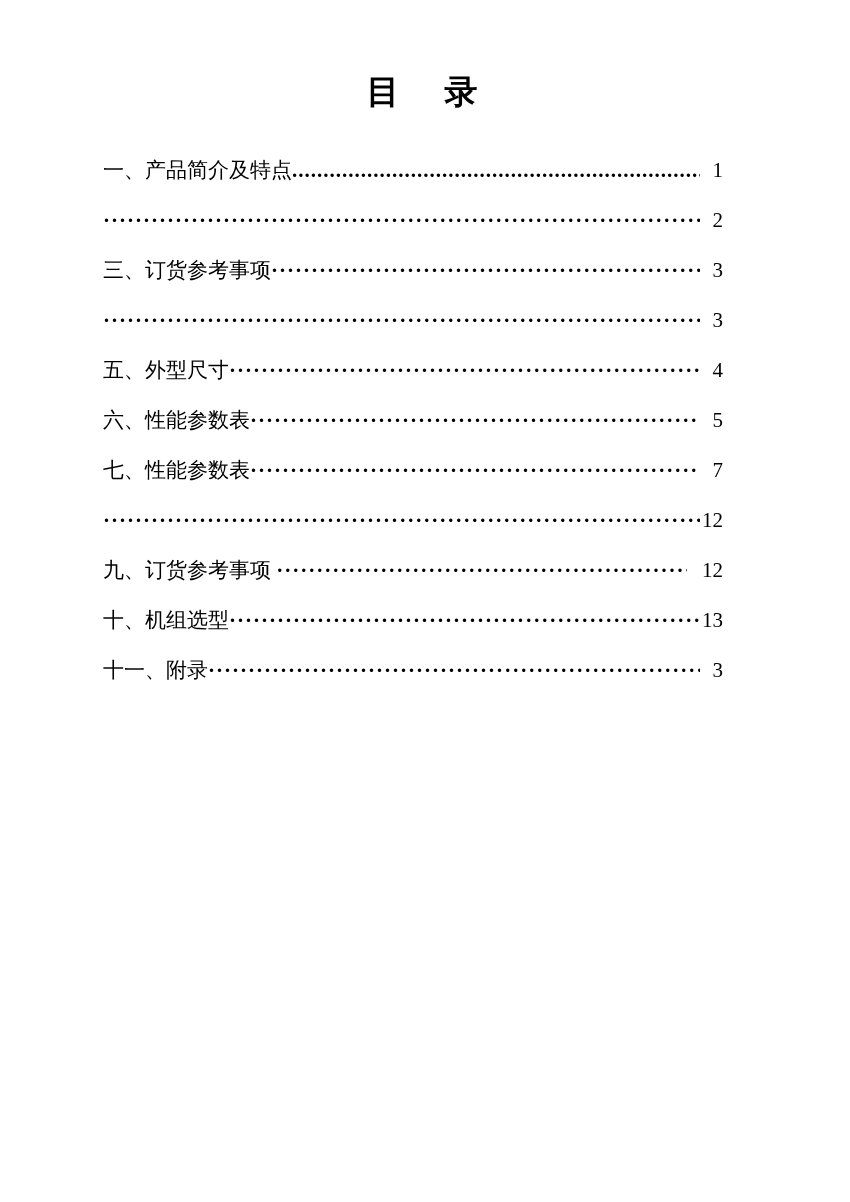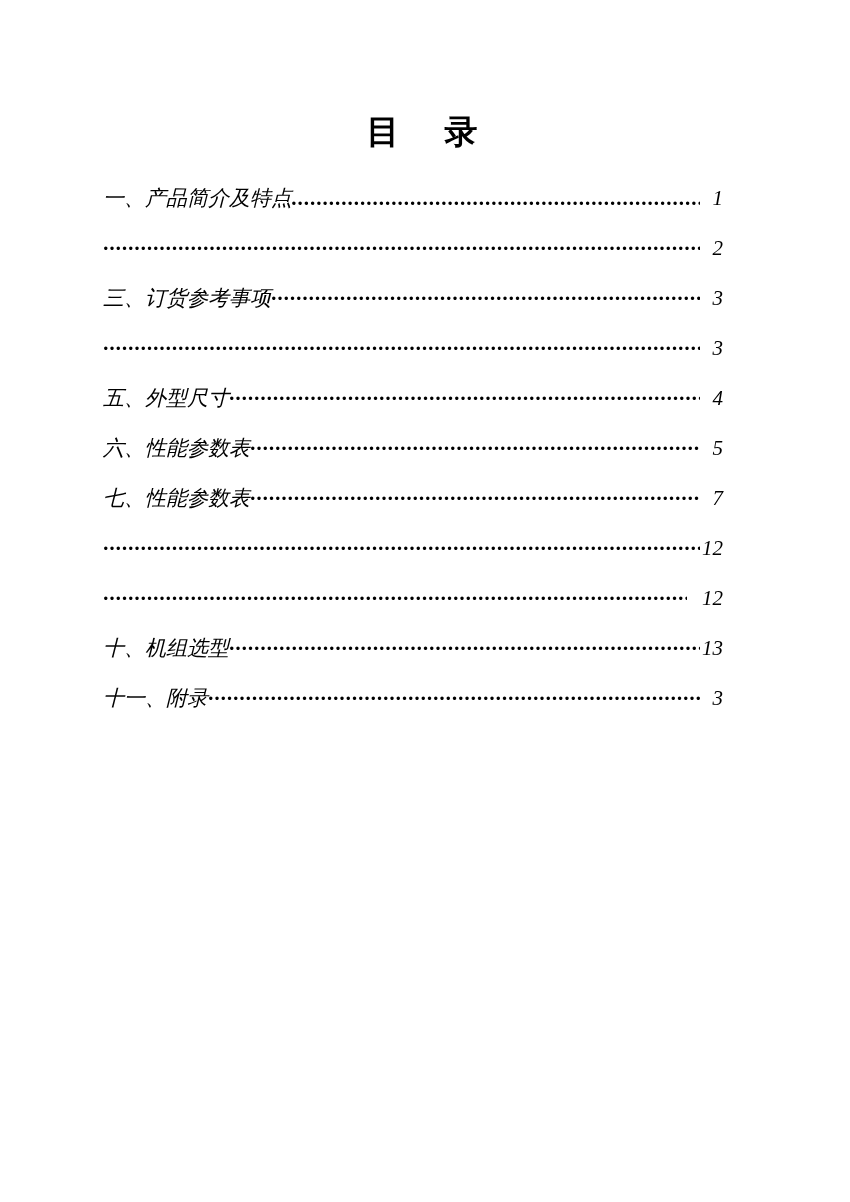--- a/index.html
+++ b/index.html
@@ -15,38 +15,37 @@
     color: #000000;
     overflow: hidden;
   }
   .page {
     width: 850px;
     height: 1202px;
     background: #ffffff;
   }
   .doc-title {
     margin: 0;
-    padding-top: 112px;
+    padding-top: 72px;
     text-align: center;
     font-size: 33px;
     line-height: 40px;
     font-weight: bold;
     letter-spacing: 6px;
   }
   .toc {
     margin: 33px 127px 0 103px; 
   }
   .toc-row {
     display: flex;
-    align-items: flex-start;
+    align-items: center;
     height: 50px;
     font-size: 21px;
     line-height: 26px;
     white-space: nowrap;
-    font-style: italic;
   }
   .toc-label {
     flex: 0 0 auto;
   }
   .toc-leader {
     flex: 1 1 auto;
     overflow: hidden;
     white-space: nowrap;
     letter-spacing: 1px;
     font-weight: bold;
@@ -111,20 +110,21 @@
       <span class="toc-leader">····································································································</span>
       <span class="toc-page">7</span>
     </div>
 
     <div class="toc-row">
       <span class="toc-leader">····································································································</span>
       <span class="toc-page">12</span>
     </div>
 
     <div class="toc-row">
+      <span class="toc-label">九、订货参考事项&nbsp;</span>
       <span class="toc-leader">····································································································</span>
       <span class="toc-page wide-gap">12</span>
     </div>
 
     <div class="toc-row">
       <span class="toc-label">十、机组选型</span>
       <span class="toc-leader">····································································································</span>
       <span class="toc-page">13</span>
     </div>
 

